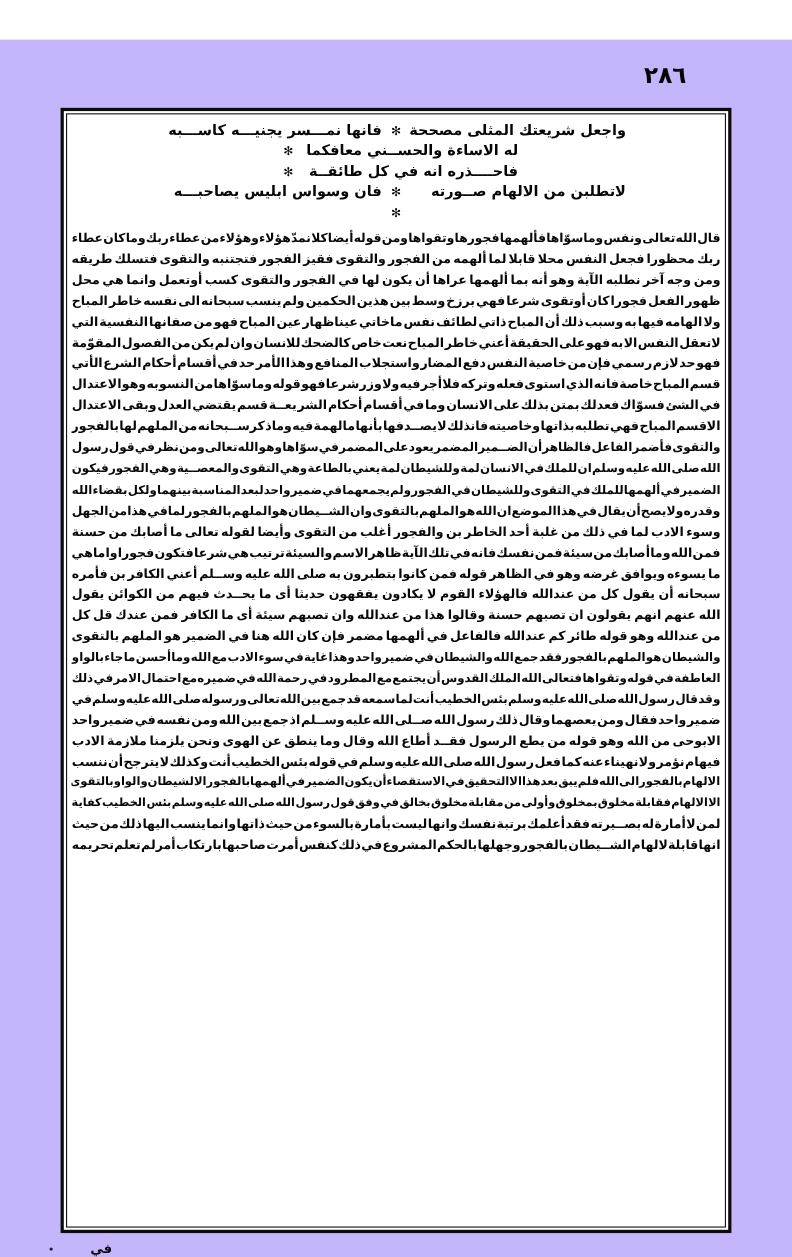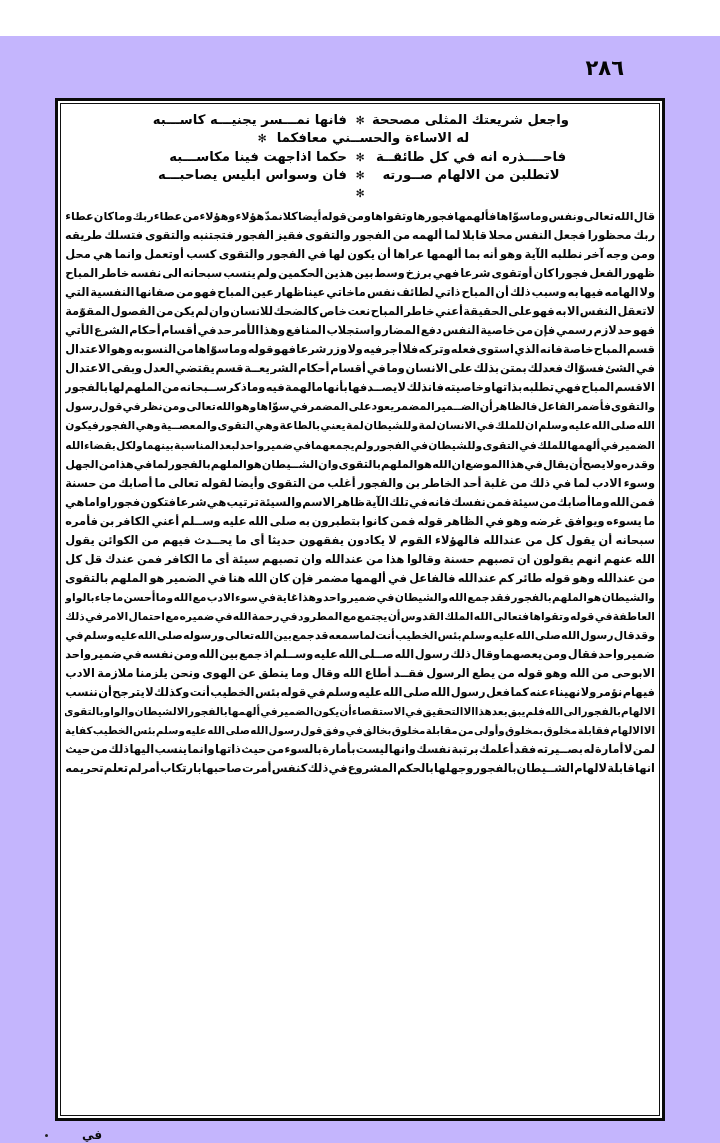--- a/index.html
+++ b/index.html
@@ -81,21 +81,20 @@
     height: 18.4px;
     white-space: nowrap;
     color: #060606;
     font-weight: 600;
   }
   .hemistich {
     display: inline-block;
   }
   .hemistich.first {
     width: 196px;
-    text-align: center;
   }
   .hemistich.second {
     width: 196px;
   }
   .verse-sep {
     width: 26px;
     text-align: center;
     font-size: 11px;
     color: #060606;
     flex: 0 0 26px;
@@ -163,21 +162,20 @@
             <span class="verse-sep">✻</span>
             <span class="hemistich second">فانها نمـــسر يجنيـــه كاســـبه</span>
           </div>
           <div class="verse">
             <span class="hemistich first">له الاساءة والحســني معافكما</span>
             <span class="verse-sep">✻</span>
           </div>
           <div class="verse">
             <span class="hemistich first">فاحــــذره انه في كل طائقــة</span>
             <span class="verse-sep">✻</span>
-            <span class="hemistich second">حكما اذاجهت فينا مكاســـبه</span>
           </div>
           <div class="verse">
             <span class="hemistich first">لاتطلبن من الالهام صــورته</span>
             <span class="verse-sep">✻</span>
             <span class="hemistich second">فان وسواس ابليس يصاحبـــه</span>
           </div>
           <div class="verse">
             <span class="verse-sep">✻</span>
           </div>
         </div>

